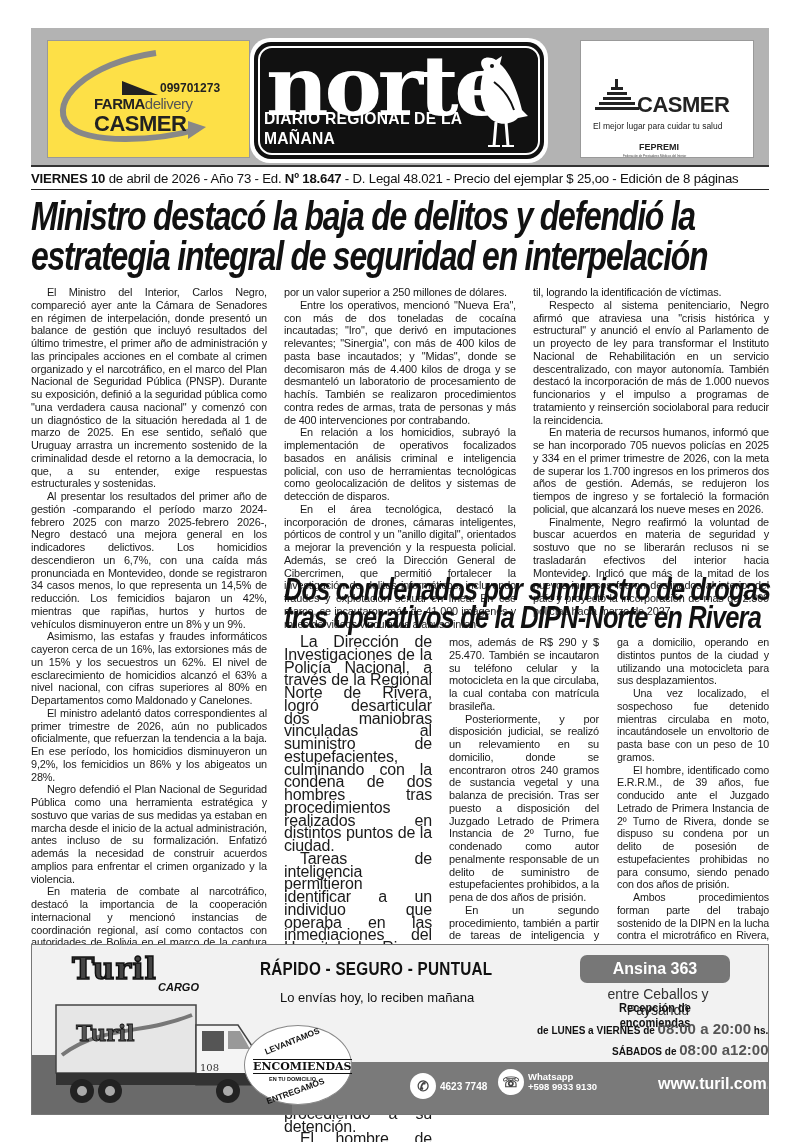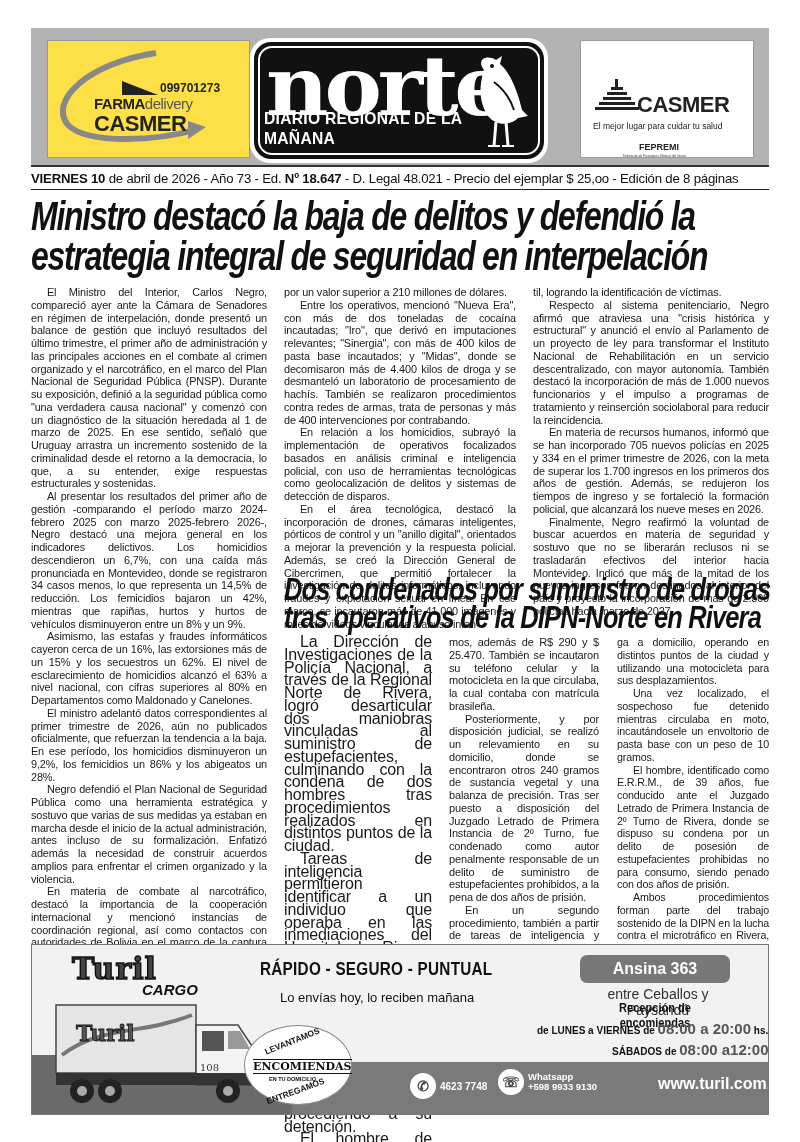--- a/index.html
+++ b/index.html
@@ -48,21 +48,21 @@
   .headline2 { position: absolute; left: 284px; top: 576px; font-weight: bold; font-style: italic; font-size: 31px; line-height: 28px; letter-spacing: -1px; color: #111; transform: scaleX(0.82); transform-origin: left top; width: 600px; }
   .s1 { left: 284px; top: 636px; width: 148px; font-size: 16px; }
   .s2 { left: 449px; top: 636px; width: 150px; font-size: 11px; }
   .s3 { left: 617px; top: 636px; width: 152px; font-size: 10.7px; }
 
   
   .ad-bottom { position: absolute; left: 31px; top: 944px; width: 738px; height: 171px; border: 1px solid #777; background: #f2f2f2; overflow: hidden; }
   .ad-band { position: absolute; left: 0; top: 117px; width: 738px; height: 54px; background: #7a7a7a; }
   .ad-band-left { position: absolute; left: 0; top: 110px; width: 260px; height: 61px; background: #6a6a6a; }
   .turil-logo { position: absolute; left: 40px; top: 6px; font-family: "DejaVu Serif", serif; font-weight: bold; font-size: 30px; color: #444; letter-spacing: 1px; -webkit-text-stroke: 1.5px #111; }
-  .turil-cargo { position: absolute; left: 110px; top: 36px; font-size: 15px; font-style: italic; font-weight: bold; color: #111; }
+  .turil-cargo { position: absolute; left: 126px; top: 36px; font-size: 11px; font-style: italic; font-weight: bold; color: #111; }
   .truck { position: absolute; left: 10px; top: 40px; }
   .tagline { position: absolute; left: 228px; top: 14px; font-size: 18px; font-weight: bold; color: #111; transform: scaleX(0.85); transform-origin: left; letter-spacing: 0.3px; white-space: nowrap; }
   .subtag { position: absolute; left: 248px; top: 45px; font-size: 13px; color: #111; }
   .badge { position: absolute; left: 212px; top: 80px; width: 108px; height: 80px; border-radius: 50%; background: #fff; border: 1px solid #888; }
   .badge .b1 { position: absolute; left: 18px; top: 10px; font-size: 8.5px; font-weight: bold; transform: rotate(-22deg); }
   .badge .b2 { position: absolute; left: 8px; top: 33px; font-family: "DejaVu Serif", serif; font-weight: bold; font-size: 11px; border-top: 1.5px solid #111; border-bottom: 1.5px solid #111; }
   .badge .b3 { position: absolute; left: 24px; top: 50px; font-size: 5.5px; font-weight: bold; }
   .badge .b4 { position: absolute; left: 20px; top: 60px; font-size: 8.5px; font-weight: bold; transform: rotate(-20deg); }
   .addr-box { position: absolute; left: 548px; top: 10px; width: 150px; height: 28px; background: #777; color: #fff; font-size: 16px; font-weight: bold; text-align: center; line-height: 28px; border-radius: 7px; }
   .addr-between { position: absolute; left: 556px; top: 41px; font-size: 14px; color: #333; width: 140px; text-align: center; }
@@ -134,21 +134,21 @@
 <div class="col c1">
   <p>El Ministro del Interior, Carlos Negro, compareció ayer ante la Cámara de Senadores en régimen de interpelación, donde presentó un balance de gestión que incluyó resultados del último trimestre, el primer año de administración y las principales acciones en el combate al crimen organizado y el narcotráfico, en el marco del Plan Nacional de Seguridad Pública (PNSP). Durante su exposición, definió a la seguridad pública como "una verdadera causa nacional" y comenzó con un diagnóstico de la situación heredada al 1 de marzo de 2025. En ese sentido, señaló que Uruguay arrastra un incremento sostenido de la criminalidad desde el retorno a la democracia, lo que, a su entender, exige respuestas estructurales y sostenidas.</p>
   <p>Al presentar los resultados del primer año de gestión -comparando el período marzo 2024-febrero 2025 con marzo 2025-febrero 2026-, Negro destacó una mejora general en los indicadores delictivos. Los homicidios descendieron un 6,7%, con una caída más pronunciada en Montevideo, donde se registraron 34 casos menos, lo que representa un 14,5% de reducción. Los femicidios bajaron un 42%, mientras que rapiñas, hurtos y hurtos de vehículos disminuyeron entre un 8% y un 9%.</p>
   <p>Asimismo, las estafas y fraudes informáticos cayeron cerca de un 16%, las extorsiones más de un 15% y los secuestros un 62%. El nivel de esclarecimiento de homicidios alcanzó el 63% a nivel nacional, con cifras superiores al 80% en Departamentos como Maldonado y Canelones.</p>
   <p>El ministro adelantó datos correspondientes al primer trimestre de 2026, aún no publicados oficialmente, que refuerzan la tendencia a la baja. En ese período, los homicidios disminuyeron un 9,2%, los femicidios un 86% y los abigeatos un 28%.</p>
   <p>Negro defendió el Plan Nacional de Seguridad Pública como una herramienta estratégica y sostuvo que varias de sus medidas ya estaban en marcha desde el inicio de la actual administración, antes incluso de su formalización. Enfatizó además la necesidad de construir acuerdos amplios para enfrentar el crimen organizado y la violencia.</p>
   <p>En materia de combate al narcotráfico, destacó la importancia de la cooperación internacional y mencionó instancias de coordinación regional, así como contactos con autoridades de Bolivia en el marco de la captura del narcotraficante Sebastián Marset. También anunció la participación de Uruguay en una reunión con países del Cono Sur.</p>
   <p>Durante el último año, se realizaron más de 200 operaciones contra el crimen organizado, que derivaron en más de 2.700 personas condenadas. Además, se incautaron más de 9 toneladas de droga en 2025 -la cifra más alta desde 2019- y bienes</p>
 </div>
 <div class="col c2">
-  <p class="noindent">por un valor superior a 210 millones de dólares.</p>
+  <p class="noindent">por un valor superior a 250 millones de dólares.</p>
   <p>Entre los operativos, mencionó "Nueva Era", con más de dos toneladas de cocaína incautadas; "Iro", que derivó en imputaciones relevantes; "Sinergia", con más de 400 kilos de pasta base incautados; y "Midas", donde se decomisaron más de 4.400 kilos de droga y se desmanteló un laboratorio de procesamiento de hachís. También se realizaron procedimientos contra redes de armas, trata de personas y más de 400 intervenciones por contrabando.</p>
   <p>En relación a los homicidios, subrayó la implementación de operativos focalizados basados en análisis criminal e inteligencia policial, con uso de herramientas tecnológicas como geolocalización de delitos y sistemas de detección de disparos.</p>
   <p>En el área tecnológica, destacó la incorporación de drones, cámaras inteligentes, pórticos de control y un "anillo digital", orientados a mejorar la prevención y la respuesta policial. Además, se creó la Dirección General de Cibercrimen, que permitió fortalecer la investigación de delitos informáticos, incluyendo fraudes y explotación sexual en línea. En ese marco, se incautaron más de 41.000 imágenes y miles de videos vinculados a abuso infan-</p>
 </div>
 <div class="col c3">
   <p class="noindent">til, logrando la identificación de víctimas.</p>
   <p>Respecto al sistema penitenciario, Negro afirmó que atraviesa una "crisis histórica y estructural" y anunció el envío al Parlamento de un proyecto de ley para transformar el Instituto Nacional de Rehabilitación en un servicio descentralizado, con mayor autonomía. También destacó la incorporación de más de 1.000 nuevos funcionarios y el impulso a programas de tratamiento y reinserción sociolaboral para reducir la reincidencia.</p>
   <p>En materia de recursos humanos, informó que se han incorporado 705 nuevos policías en 2025 y 334 en el primer trimestre de 2026, con la meta de superar los 1.700 ingresos en los primeros dos años de gestión. Además, se redujeron los tiempos de ingreso y se fortaleció la formación policial, que alcanzará los nueve meses en 2026.</p>
   <p>Finalmente, Negro reafirmó la voluntad de buscar acuerdos en materia de seguridad y sostuvo que no se liberarán reclusos ni se trasladarán efectivos del interior hacia Montevideo. Indicó que más de la mitad de los nuevos ingresos fueron destinados al interior del país y proyectó la incorporación de más de 2.300 policías hacia marzo de 2027.</p>
 </div>

